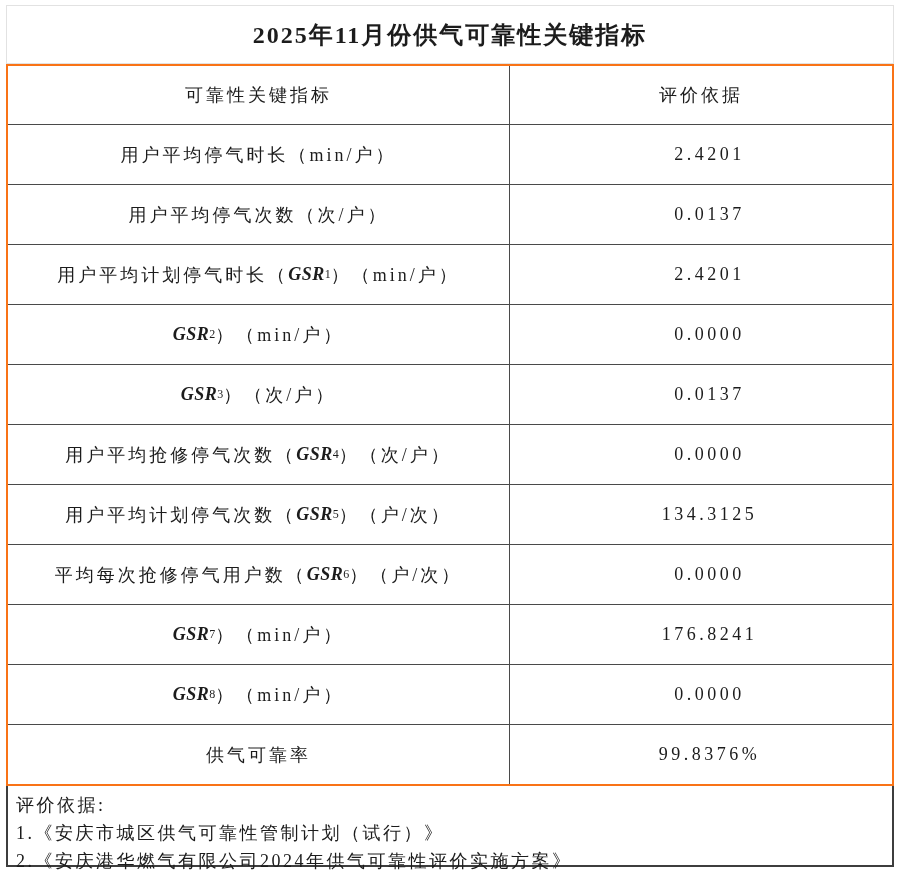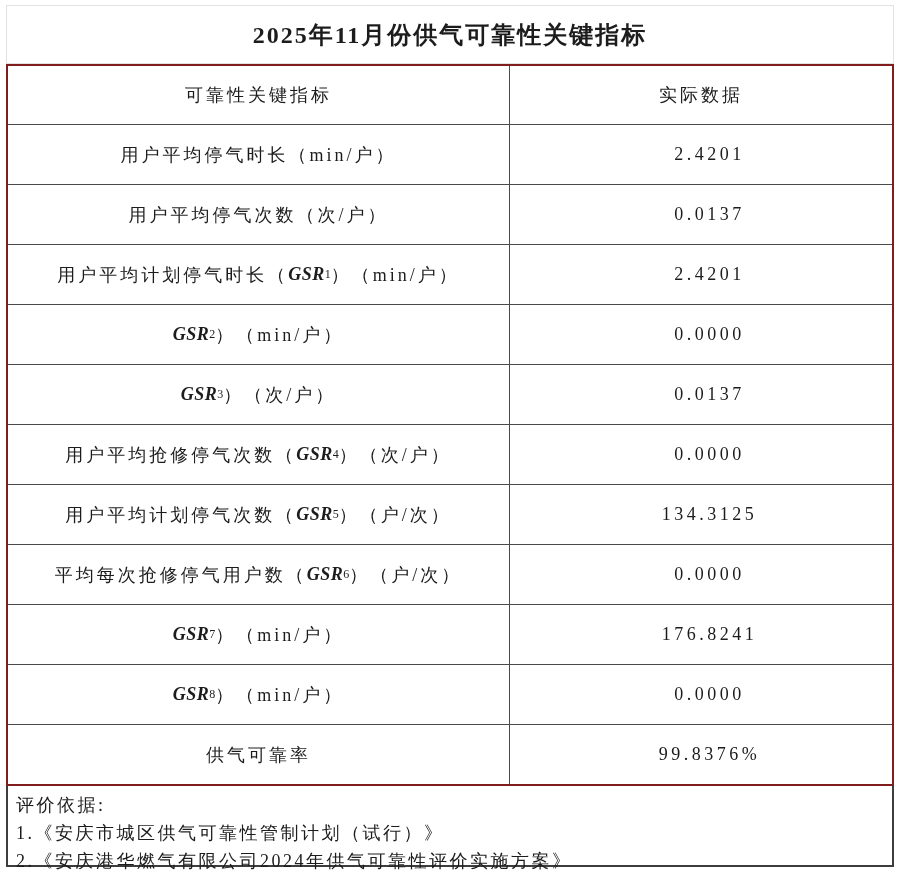--- a/index.html
+++ b/index.html
@@ -13,21 +13,21 @@
   .page { width: 900px; height: 885px; padding: 5px 6px 16px 6px; }
 
   .title-box {
     height: 59px;
     border: 1px solid #e2e2e2;
     display: flex; align-items: center; justify-content: center;
     font-size: 24px; font-weight: bold; letter-spacing: 2px;
   }
 
   .table-box {
-    border: 2px solid #7f1d1d;
+    border: 2px solid #f97316;
     text-align: center;
   }
   .trow {
     display: grid;
     grid-template-columns: 502px 1fr;
     height: 60px;
   }
   .trow + .trow { border-top: 1.5px solid #4a4a4a; gap: 17px; }
   .trow.header { height: 58px; }
   .cell {
@@ -58,21 +58,21 @@
 <body>
 
 <div class="page">
 
   <div class="title-box">2025年11月份供气可靠性关键指标</div>
 
   <div class="table-box">
 
     <div class="trow header">
       <div class="cell left">可靠性关键指标</div>
-      <div class="cell">实际数据</div>
+      <div class="cell">评价依据</div>
     </div>
 
     <div class="trow">
       <div class="cell left">
           <span>用户平均停气时长（min/户）</span>
           <span class="gsr"></span>
           <sub class="gsr-sub"></sub>
           <span></span>
         </div>
       <div class="cell value-cell">2.4201</div>

